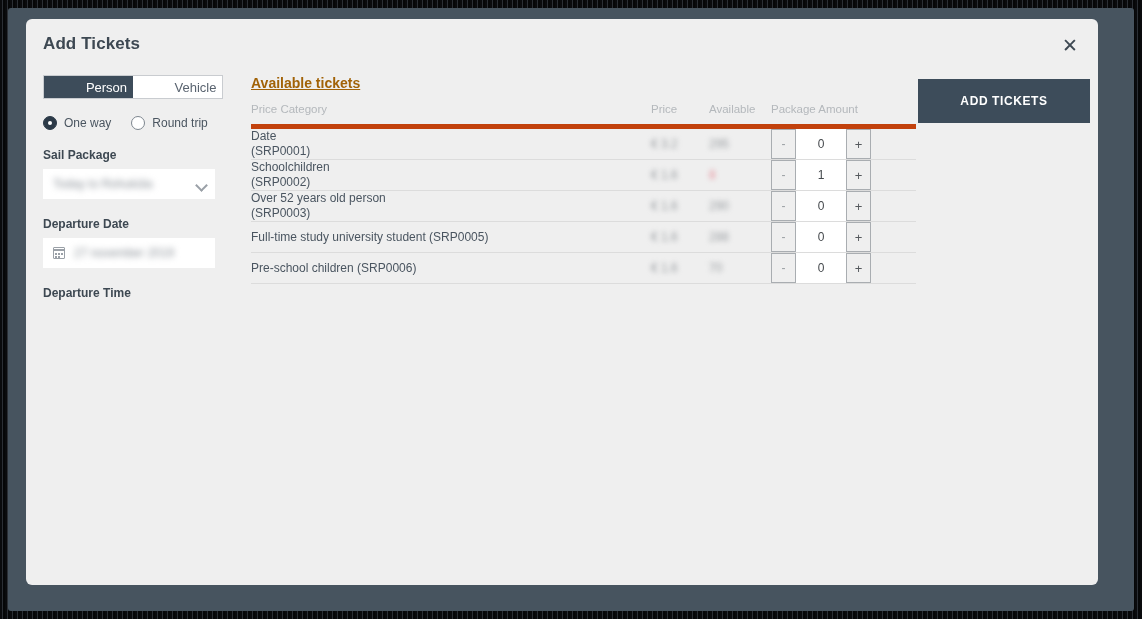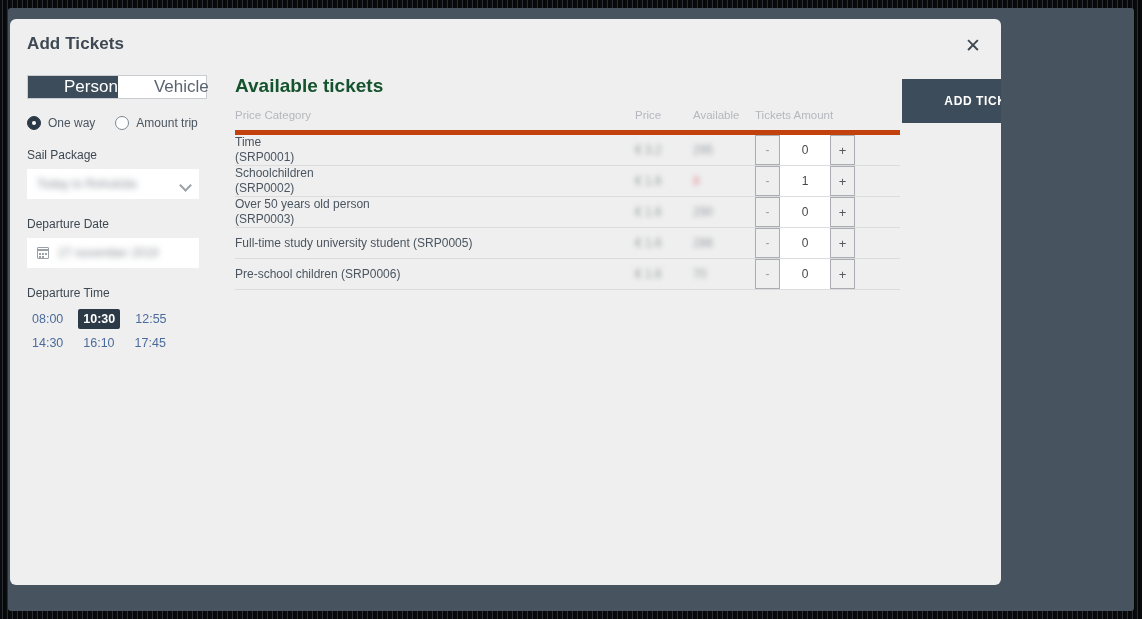--- a/index.html
+++ b/index.html
@@ -19,22 +19,22 @@
     overflow:hidden;
   }
   
   #backdrop{
     position:absolute;left:8px;top:8px;width:1126px;height:603px;
     background:#47545f;border-radius:3px;
   }
 
   
   #dialog{
-    position:absolute;left:10px;top:19px;
-    width:991px;height:566px;
+    position:absolute;left:26px;top:19px;
+    width:1072px;height:566px;
     background:#efefef;
     border-radius:6px;
     overflow:hidden;
   }
 
   
   .dlg-title{
     position:absolute;left:17px;top:15px;
     font-size:17px;font-weight:bold;color:#3d4852;
     letter-spacing:.1px;
@@ -51,21 +51,21 @@
   
   #left{
     position:absolute;left:17px;top:56px;width:200px;
   }
   .seg{
     display:flex;width:180px;height:24px;
     border:1px solid #c9ccd0;box-sizing:border-box;background:#fff;
   }
   .seg > div{
     flex:1;display:flex;align-items:center;justify-content:center;
-    font-size:17px;color:#5a6470;cursor:pointer;
+    font-size:13px;color:#5a6470;cursor:pointer;
     box-sizing:border-box;
     padding-left:36px;
   }
   .seg > div.active{
     background:#3d4c5a;color:#fff;
   }
 
   .radios{
     display:flex;align-items:center;margin-top:17px;gap:20px;
   }
@@ -78,21 +78,21 @@
   }
   .radio.sel .dot{
     background:#2c3a48;border-color:#2c3a48;
   }
   .radio.sel .dot::after{
     content:"";width:4px;height:4px;border-radius:50%;background:#fff;display:block;
   }
   .radio .lbl{font-size:12px;color:#4a5560;}
 
   .field-label{
-    margin-top:18px;font-size:12px;font-weight:normal;color:#3d4852;
+    margin-top:18px;font-size:12px;font-weight:bold;color:#3d4852;
   }
   .select-box{
     margin-top:7px;width:172px;height:30px;background:#fff;
     display:flex;align-items:center;justify-content:space-between;
     padding:0 8px 0 10px;box-sizing:border-box;cursor:pointer;
     border:none;
   }
   .select-box .val{
     font-size:12px;color:#8a9097;
     filter:blur(3.2px);
@@ -138,21 +138,21 @@
   }
   .time.sel{
     background:#2c3a48;color:#fff;font-weight:bold;
   }
 
   
   #tickets{
     position:absolute;left:225px;top:56px;width:665px;
   }
   .tbl-title{
-    font-size:19px;font-weight:bold;color:#14532d;
+    font-size:14px;font-weight:bold;color:#a16207;text-decoration:underline;
   }
   table.tickets{
     width:100%;border-collapse:collapse;margin-top:12px;
     table-layout:fixed;
   }
   table.tickets th{
     font-size:11.5px;font-weight:normal;color:#b4b8bc;
     text-align:left;padding:0 0 9px 0;
     border-bottom:5px solid #c2410c;
   }
@@ -225,69 +225,61 @@
         <div>Vehicle</div>
       </div>
 
       <div class="radios">
         <div class="radio sel">
           <span class="dot"></span>
           <span class="lbl">One way</span>
         </div>
         <div class="radio">
           <span class="dot"></span>
-          <span class="lbl">Amount trip</span>
+          <span class="lbl">Round trip</span>
         </div>
       </div>
 
       <div class="field-label">Sail Package</div>
       <div class="select-box">
         <span class="val">Today to Rohuküla</span>
         <span class="chev"></span>
       </div>
 
       <div class="field-label">Departure Date</div>
       <div class="date-box">
         <span class="cal-icon"></span>
         <span class="val">27 november 2019</span>
       </div>
 
       <div class="field-label">Departure Time</div>
-      <div class="times">
-        <span class="time">08:00</span>
-        <span class="time sel">10:30</span>
-        <span class="time">12:55</span>
-        <span class="time">14:30</span>
-        <span class="time">16:10</span>
-        <span class="time">17:45</span>
-      </div>
     </div>
 
     <div id="tickets">
       <div class="tbl-title">Available tickets</div>
 
       <table class="tickets">
         <colgroup>
           <col class="col-cat">
             <col class="col-price">
             <col class="col-avail">
             <col class="col-amt">
         </colgroup>
         <thead>
           <tr>
             <th>Price Category</th>
             <th class="col-price">Price</th>
             <th class="col-avail">Available</th>
-            <th>Tickets Amount</th>
+            <th>Package Amount</th>
           </tr>
         </thead>
         <tbody id="tbody">
             <tr>
               <td class="cat-cell">
-                <div>Time</div>
+                <div>Date</div>
                 <div>(SRP0001)</div>
               </td>
               <td class="cell-price">€ 3.2</td>
               <td class="cell-avail">295</td>
               <td class="cell-amt">
                 <div class="stepper">
                   <button class="minus">-</button>
                   <input class="qty" type="text" value="0" style="">
                   <button>+</button>
                 </div>
@@ -303,21 +295,21 @@
               <td class="cell-amt">
                 <div class="stepper">
                   <button class="minus">-</button>
                   <input class="qty" type="text" value="1" style="">
                   <button>+</button>
                 </div>
               </td>
             </tr>
             <tr>
               <td class="cat-cell">
-                <div>Over 50 years old person</div>
+                <div>Over 52 years old person</div>
                 <div>(SRP0003)</div>
               </td>
               <td class="cell-price">€ 1.6</td>
               <td class="cell-avail">290</td>
               <td class="cell-amt">
                 <div class="stepper">
                   <button class="minus">-</button>
                   <input class="qty" type="text" value="0" style="">
                   <button>+</button>
                 </div>

